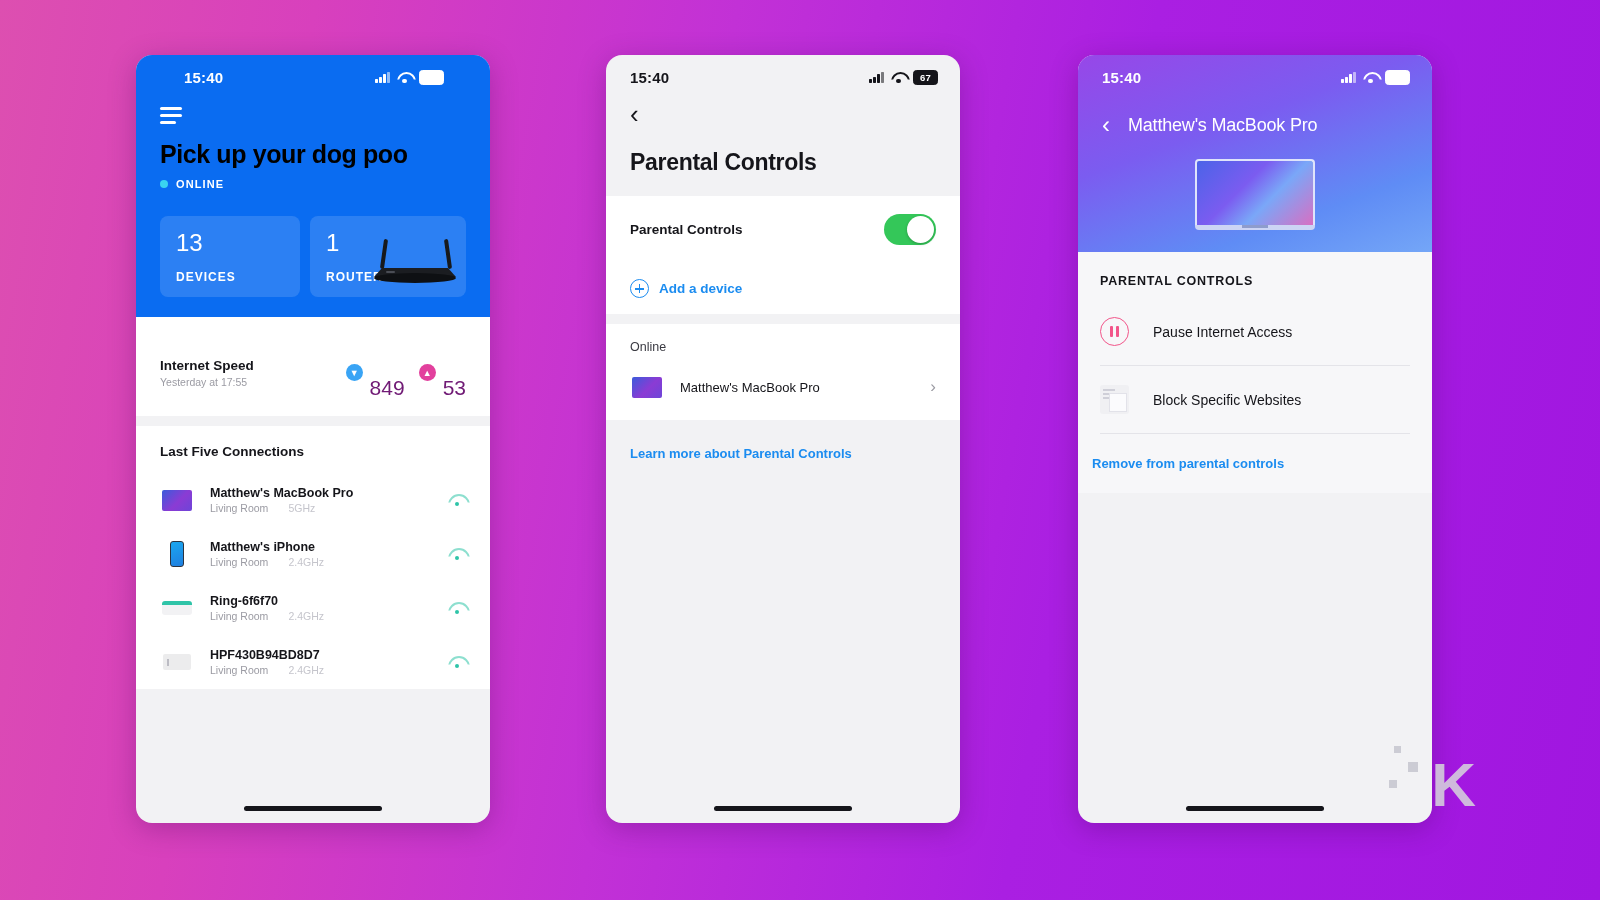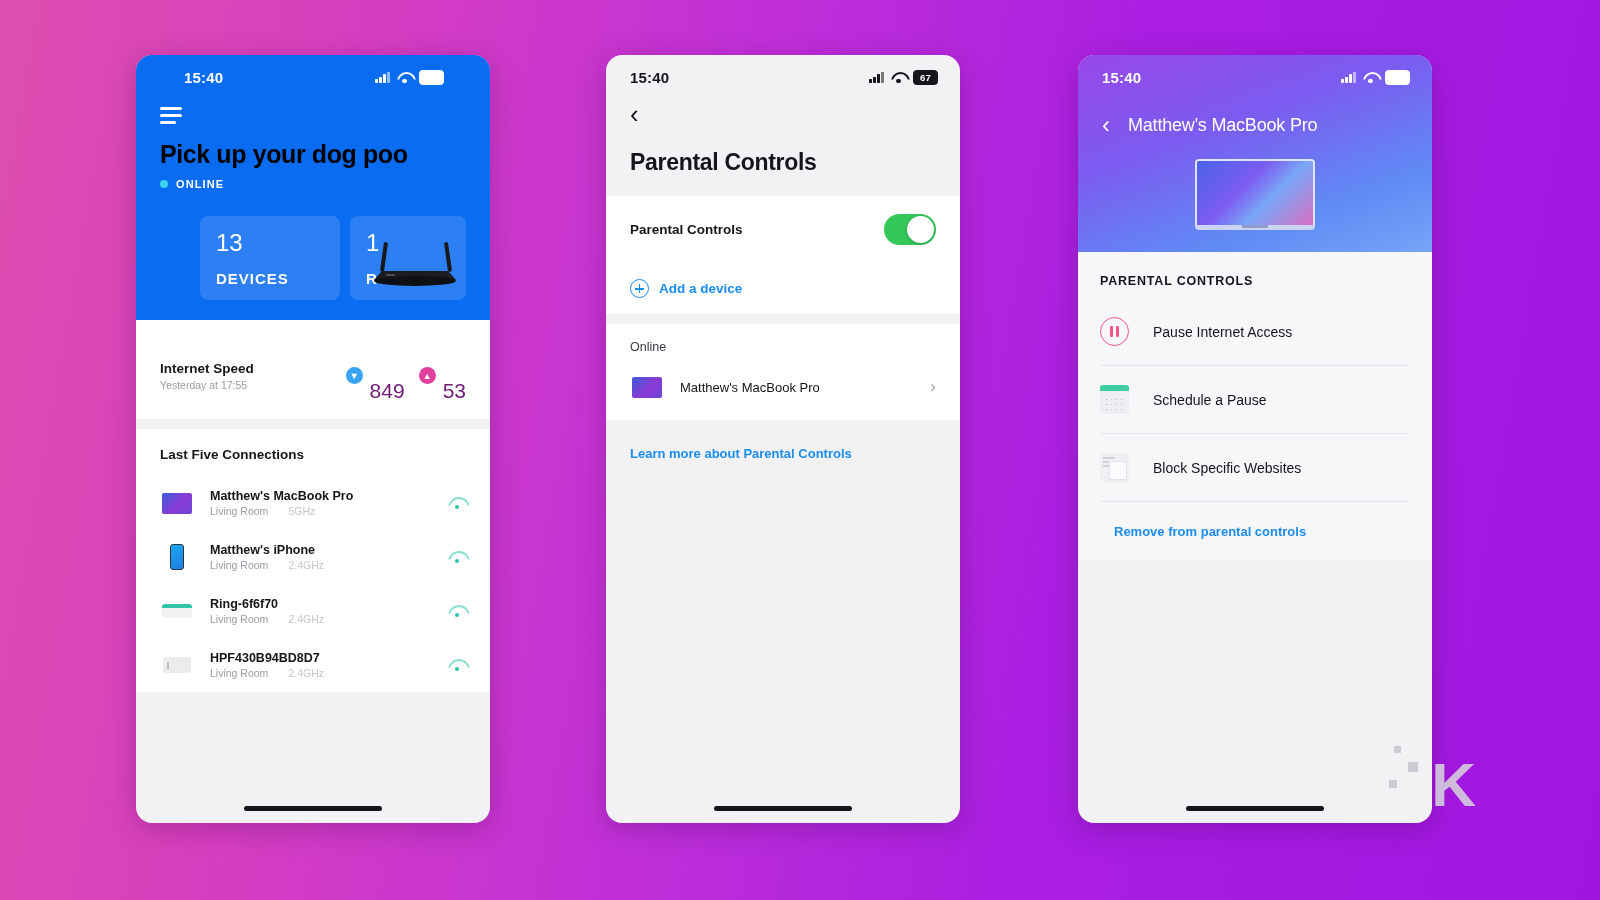--- a/index.html
+++ b/index.html
@@ -57,29 +57,29 @@
 
   
   .p1-header { background: #0d6efd; background: #0a6cf1; padding: 0 24px 20px; }
   .hamburger { width: 22px; cursor: pointer; margin: 8px 0 16px; }
   .hamburger span { display:block; height:2.6px; background:#fff; border-radius:2px; margin-bottom:4.5px; }
   .hamburger span:last-child { width: 16px; margin-bottom:0; }
   .p1-title { color:#000000; font-size:25px; font-weight:bold; letter-spacing:-.4px; }
   .p1-online { display:flex; align-items:center; gap:8px; margin-top:9px; }
   .dot-online { width:8px; height:8px; border-radius:50%; background:#3ad4f0; }
   .p1-online span { color:#fff; font-size:11px; font-weight:bold; letter-spacing:1.1px; }
-  .p1-cards { display:flex; gap:10px; margin-top:26px;margin-left:40px; }
+  .p1-cards { display:flex; gap:10px; margin-top:26px; }
   .p1-card {
     background: rgba(255,255,255,.14); border-radius:8px;
     padding:14px 16px 13px; position:relative; overflow:hidden;
   }
   .p1-card.devices { width: 140px; }
   .p1-card.router  { flex:1; }
   .p1-card .num { color:#fff; font-size:24px; font-weight:300; line-height:1.1; }
-  .p1-card .lbl { color:#fff; font-size:15px; font-weight:bold; letter-spacing:1px; margin-top:14px; }
+  .p1-card .lbl { color:#fff; font-size:12px; font-weight:bold; letter-spacing:1px; margin-top:14px; }
   .router-img { position:absolute; right:-4px; bottom:8px; width:110px; height:52px; }
 
   .p1-body { background:#f2f2f4; }
   .white-card { background:#fff; }
   .speed-row { display:flex; align-items:center; padding:28px 24px 16px; }
   .speed-left { flex:1; }
   .speed-title { font-size:13.5px; font-weight:bold; color:#15151a; }
   .speed-sub { font-size:10.5px; color:#9b9ba3; margin-top:3px; }
   .speed-val { display:flex; align-items:center; gap:7px; margin-left:14px; }
   .speed-val .circ { width:17px; height:17px; border-radius:50%; display:flex; align-items:center; justify-content:center; font-size:9px; color:#fff; }
@@ -142,21 +142,21 @@
   .opt-label { font-size:14px; color:#15151a; }
   .ic-pause { width:29px; height:29px; border-radius:50%; border:1.8px solid #f2558a; display:flex; align-items:center; justify-content:center; gap:3px; }
   .ic-pause i { width:3px; height:11px; background:#f2558a; border-radius:1px; display:block; }
   .ic-cal { width:29px; height:29px; border-radius:3px; background:#efeff3; border-top:6px solid #3ecfa0; position:relative; overflow:hidden; }
   .ic-cal::after { content:''; position:absolute; left:4px; top:6px; right:4px; bottom:4px;
       background-image: radial-gradient(#b9b9c4 .8px, transparent .9px); background-size:5px 5px; }
   .ic-doc { width:29px; height:29px; border-radius:3px; background:#f0f0f3; position:relative; overflow:hidden; }
   .ic-doc::before { content:''; position:absolute; left:3px; top:4px; width:12px; height:2px; background:#cfcfd8;
       box-shadow:0 4px 0 #cfcfd8, 0 8px 0 #cfcfd8; }
   .ic-doc::after { content:''; position:absolute; right:2px; bottom:2px; width:16px; height:17px; background:#fbfbfd; border:1px solid #e2e2e9; }
-  .remove-link { color:#1b8cf0; font-size:13px; font-weight:bold; padding:22px 36px; }
+  .remove-link { color:#1b8cf0; font-size:13px; font-weight:bold; padding:22px 14px; }
 
   
   .home-ind { position:absolute; left:50%; transform:translateX(-50%); bottom:12px;
               width:138px; height:5px; border-radius:3px; background:#15151a; }
 
   
   .watermark { position:absolute; left:1386px; top:736px; width:90px; height:80px; pointer-events:none; }
   .wm-k { position:absolute; right:0; bottom:0; font-size:62px; font-weight:bold; color:rgba(215,215,220,.85);
           line-height:1; font-family:"Liberation Sans", sans-serif; }
   .wm-sq { position:absolute; background:rgba(200,200,208,.9); }
@@ -369,24 +369,20 @@
     <div class="p3-sec">PARENTAL CONTROLS</div>
 
     <div class="opt-row">
       <span class="ic-pause">
           <i></i>
           <i></i>
         </span>
       <span class="opt-label">Pause Internet Access</span>
     </div>
 
-    <div class="opt-row">
-      <span class="ic-cal"></span>
-      <span class="opt-label">Schedule a Pause</span>
-    </div>
 
     <div class="opt-row">
       <span class="ic-doc"></span>
       <span class="opt-label">Block Specific Websites</span>
     </div>
 
     <div class="remove-link">Remove from parental controls</div>
   </div>
   <div class="home-ind"></div>
 </div>

